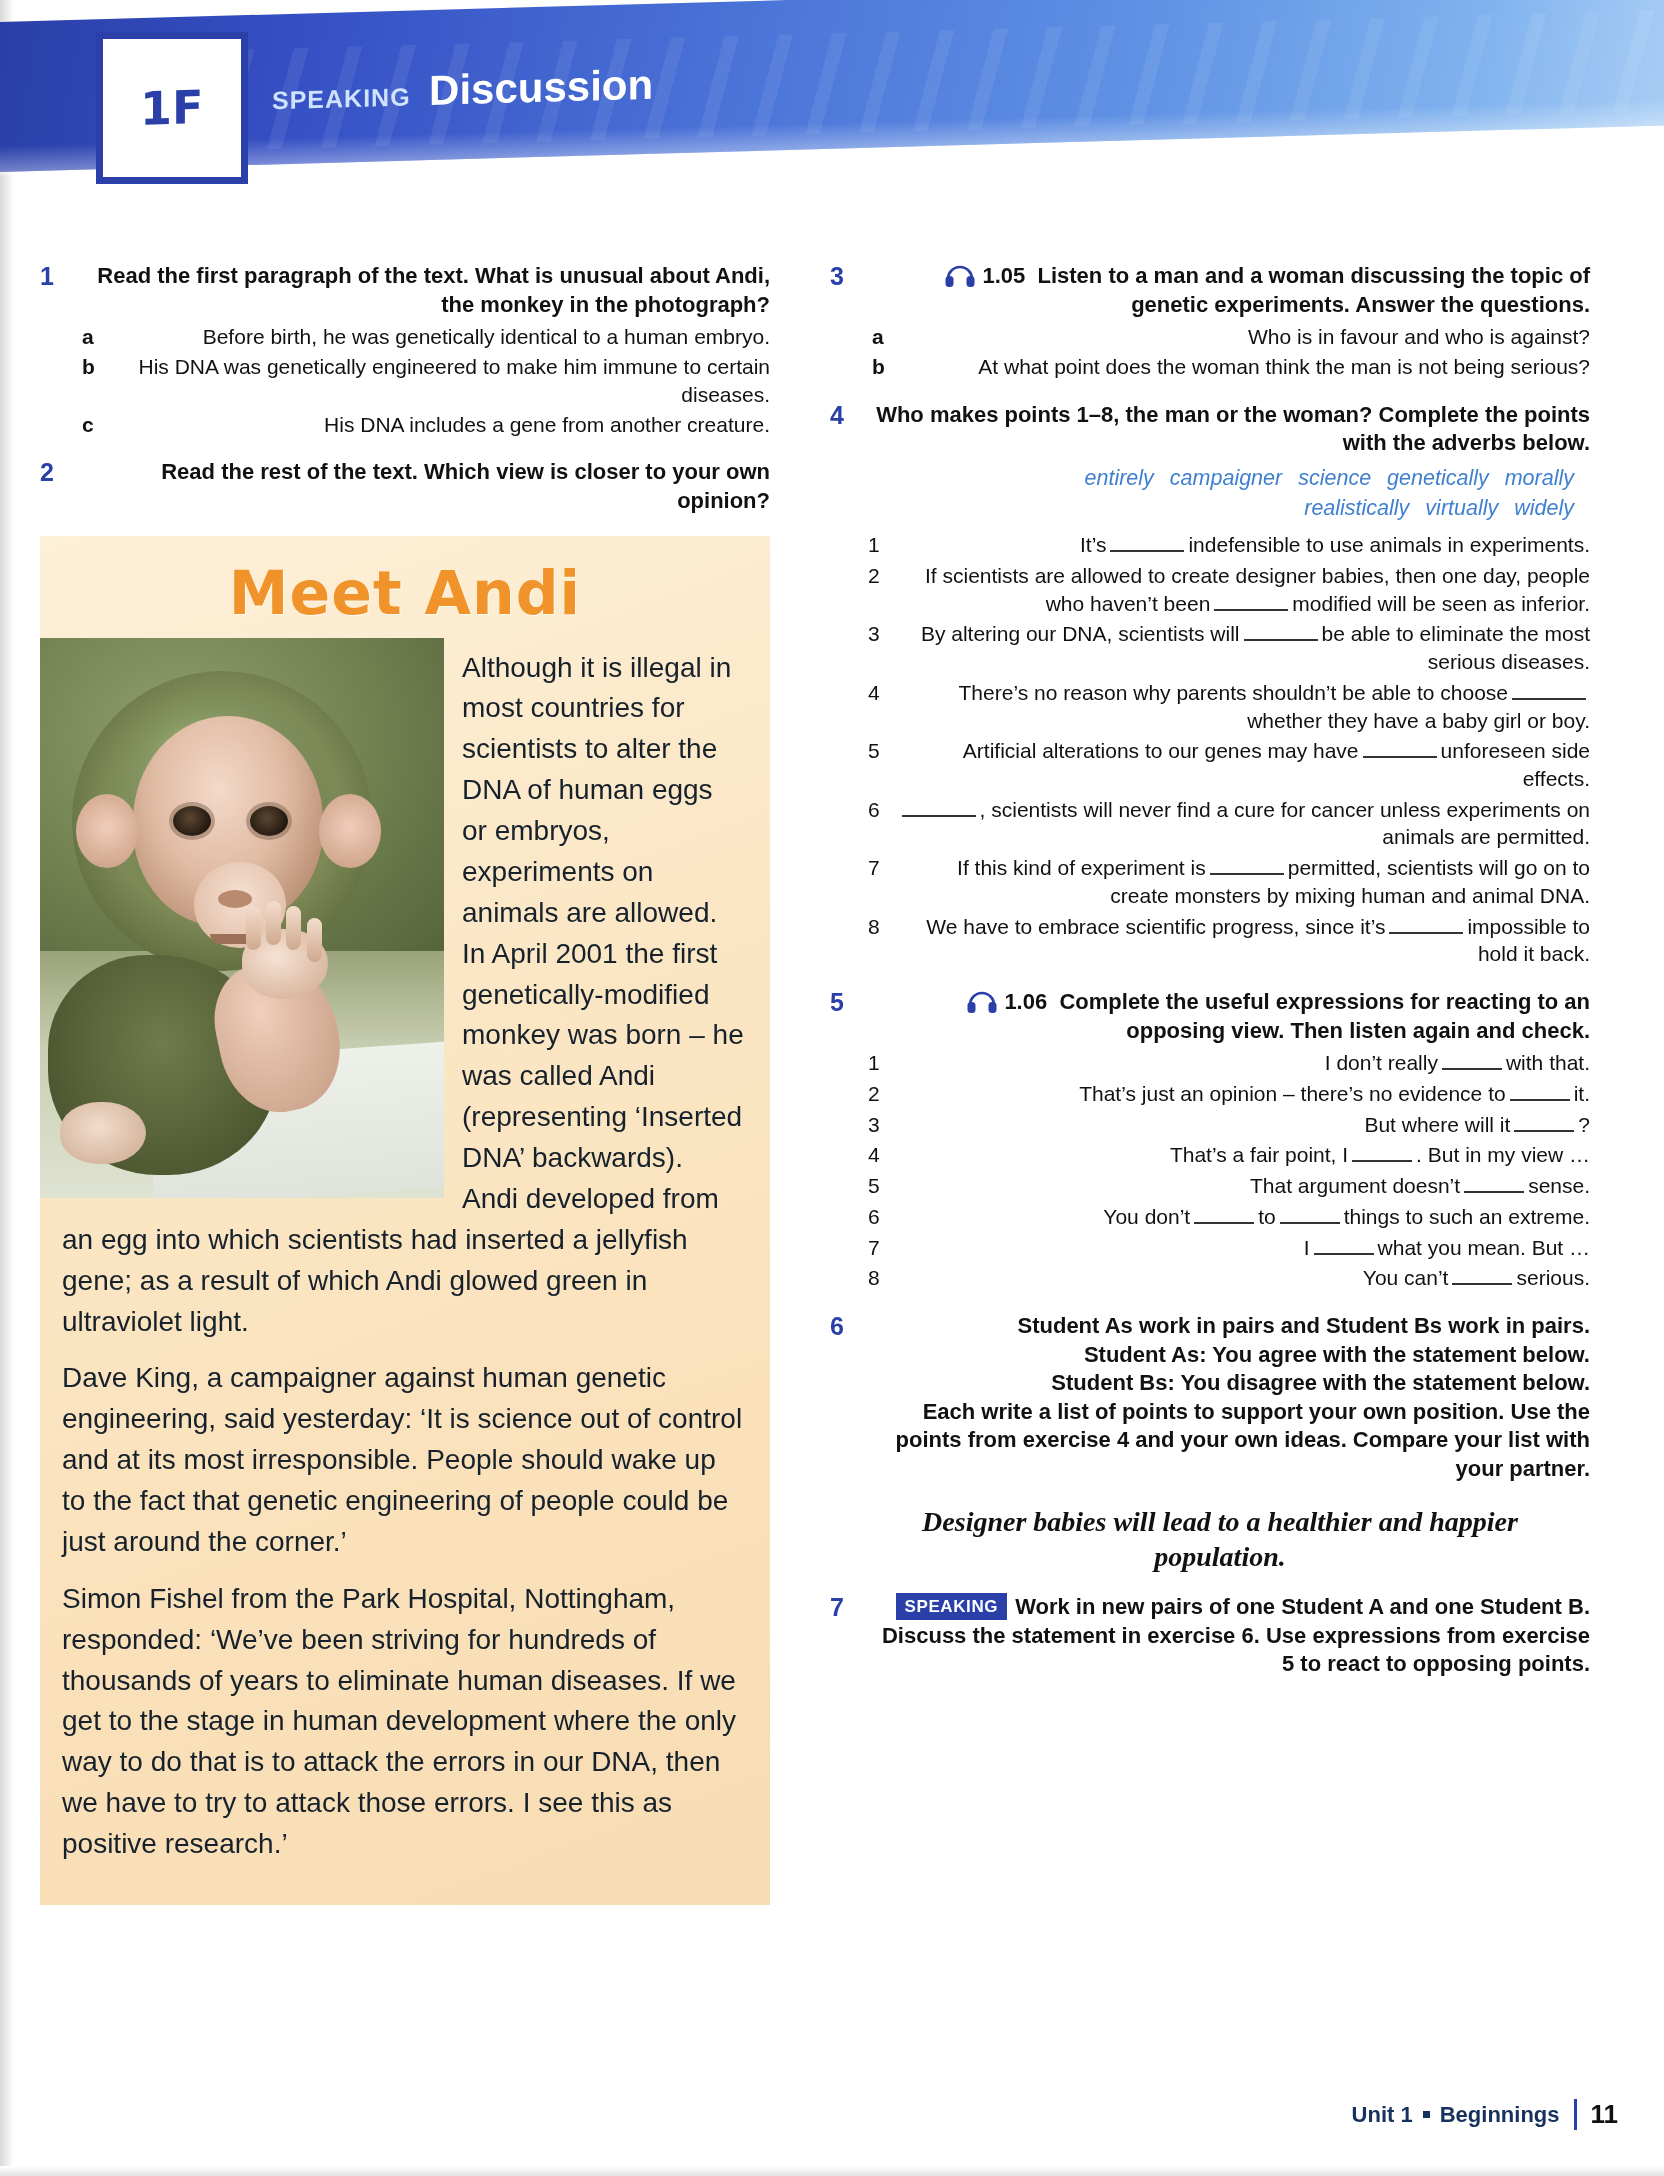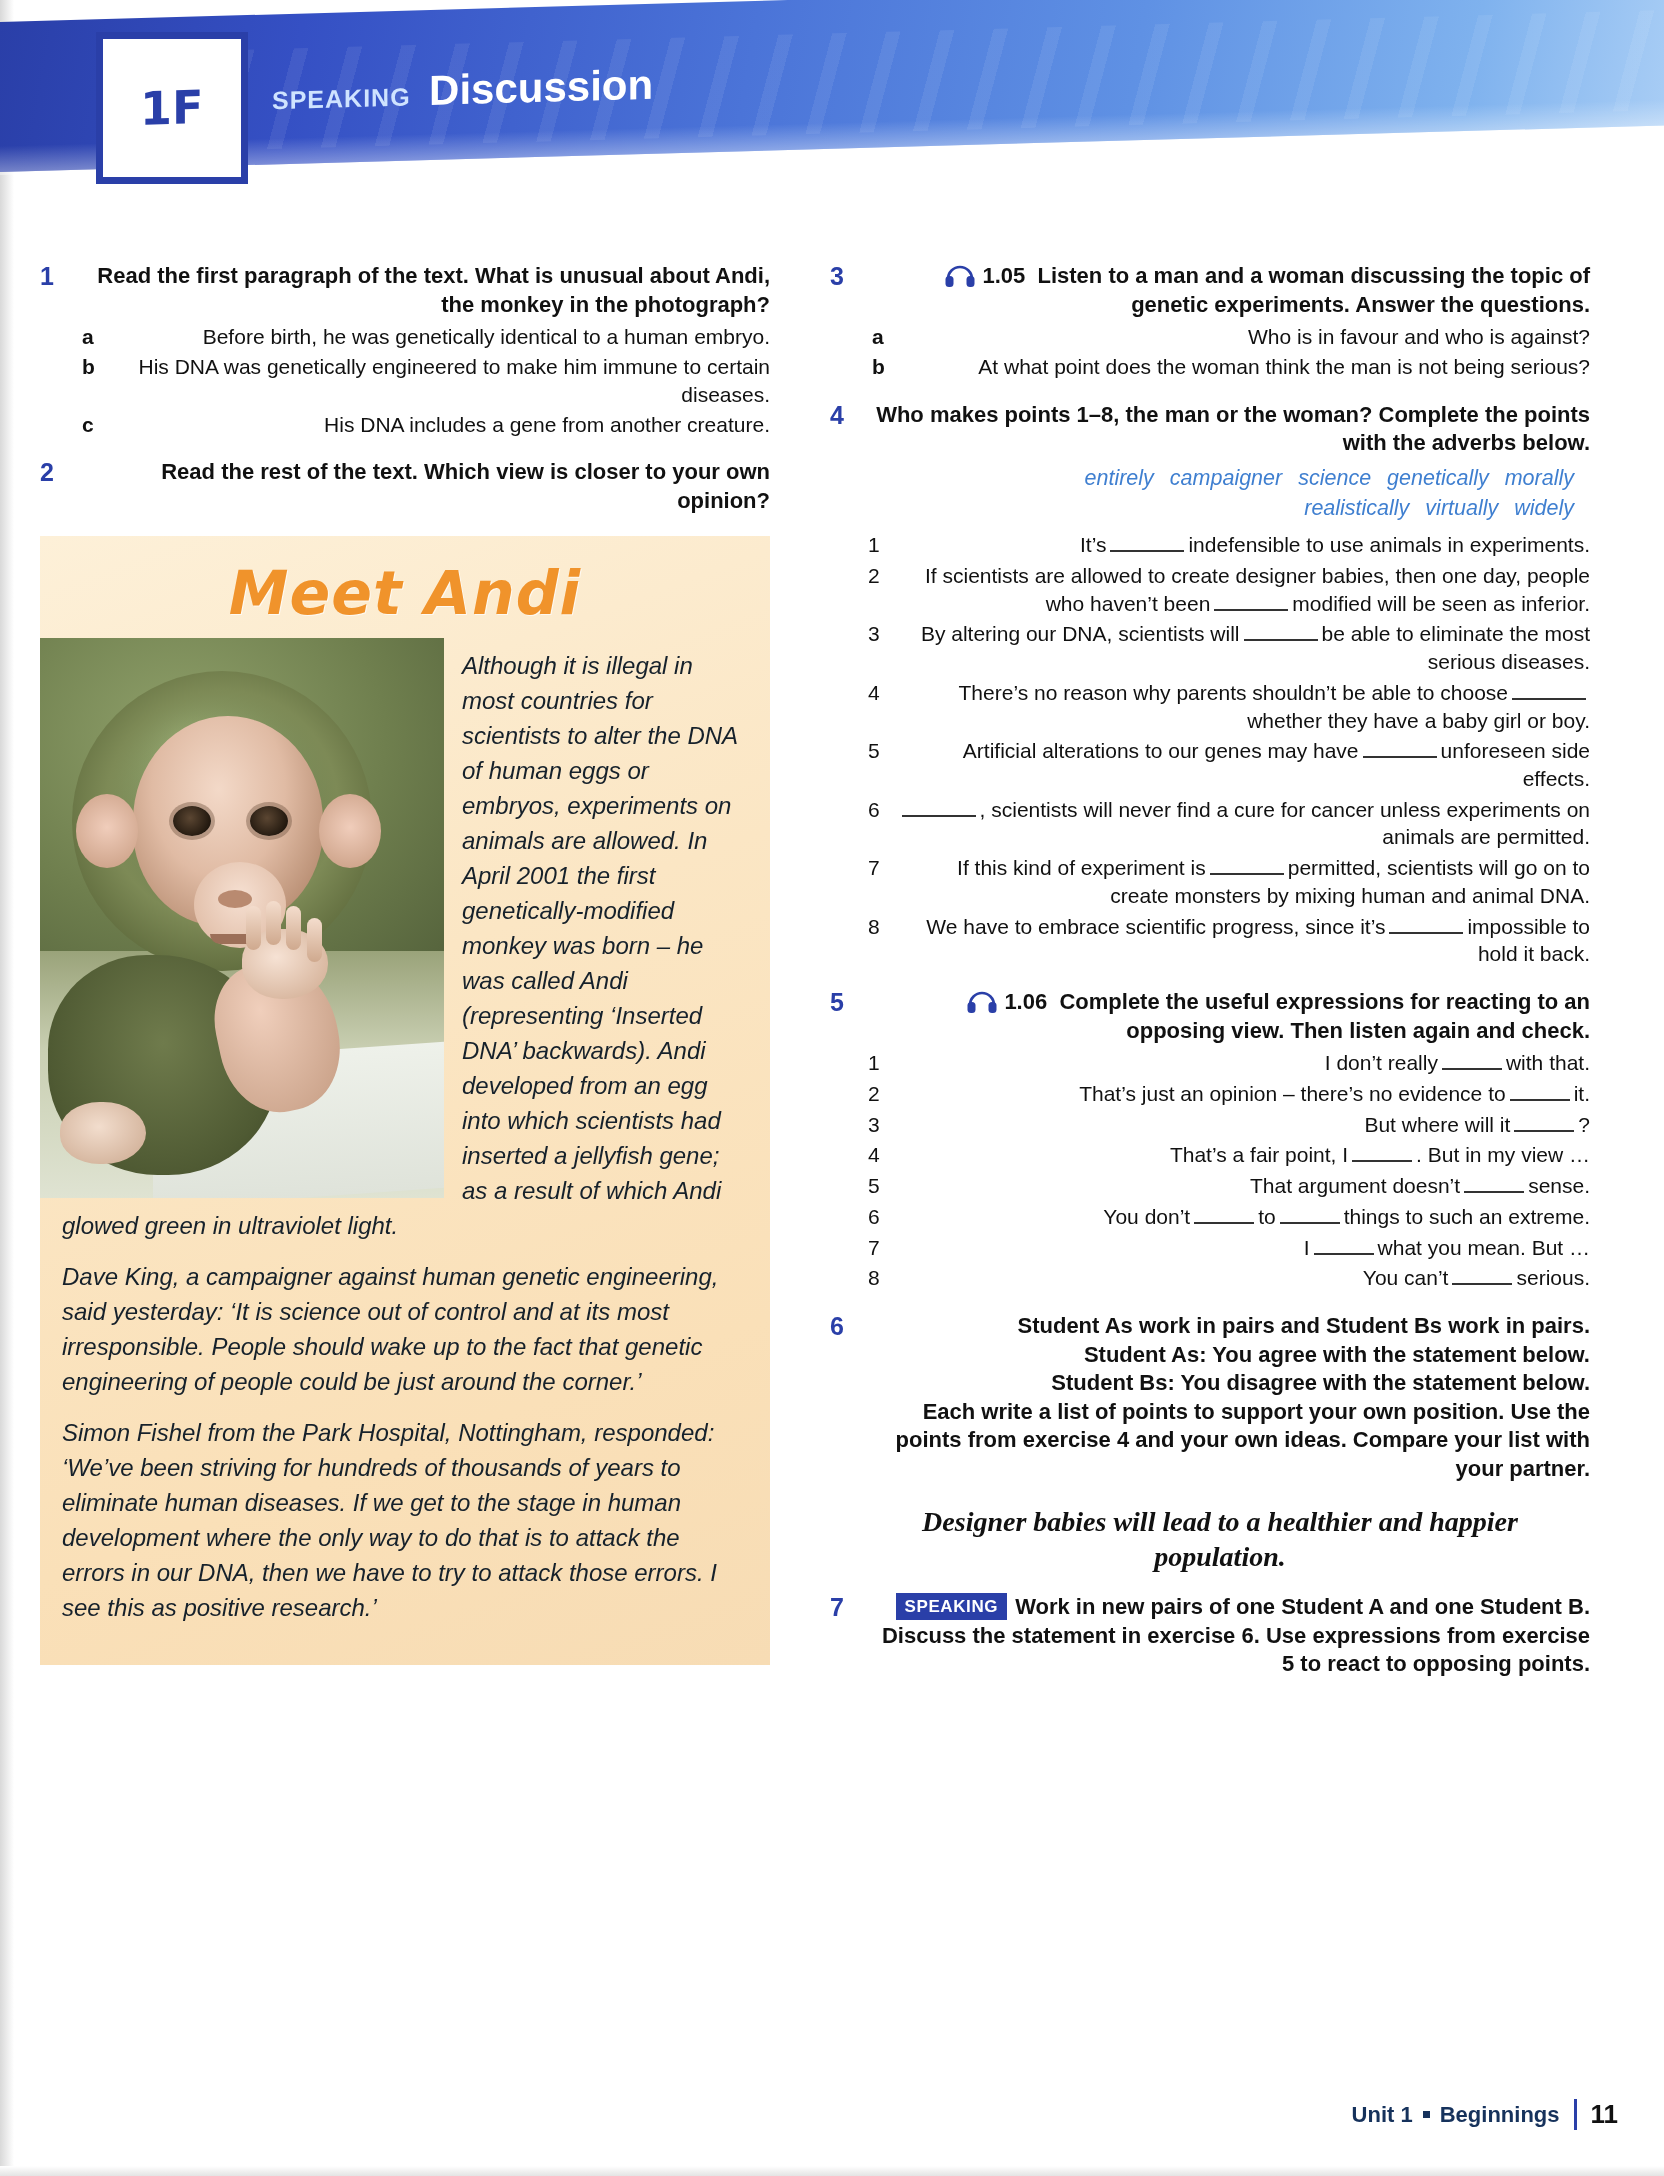--- a/index.html
+++ b/index.html
@@ -221,21 +221,20 @@
   }
 
   
   .article {
     position: relative;
     margin-top: 14px;
     width: 730px;
     background: linear-gradient(160deg, #fdf0d8 0%, #fbe6c4 40%, #fae0b8 75%, #f7dcb4 100%);
     padding: 0 0 24px 0;
     box-sizing: border-box;
-    font-style: italic;
   }
   .article-title {
     font-family: "DejaVu Sans", sans-serif;
     font-size: 60px;
     font-weight: bold;
     color: #f0932b;
     text-align: center;
     padding: 22px 0 10px 0;
     letter-spacing: 1px;
     text-shadow: 1px 1px 0 rgba(255,255,255,0.7);
@@ -344,21 +343,21 @@
   }
   .photo .paw {
     position: absolute; left: 5%; bottom: 6%;
     width: 86px; height: 62px;
     border-radius: 46% 50% 50% 46%;
     background: radial-gradient(ellipse at 45% 40%, #f2ddcd, #cba88e);
   }
 
   .article-text {
     font-family: "Liberation Sans", sans-serif;
-    font-size: 24px;
+    font-size: 28px;
     line-height: 1.46;
     color: #16212b;
     padding: 0 26px 0 22px;
   }
   .article-text p { margin: 0 0 16px 0; }
   .article-text p.first { margin-top: 10px; }
   .clearfix::after { content: ""; display: block; clear: both; }
 
   
   .footer {

